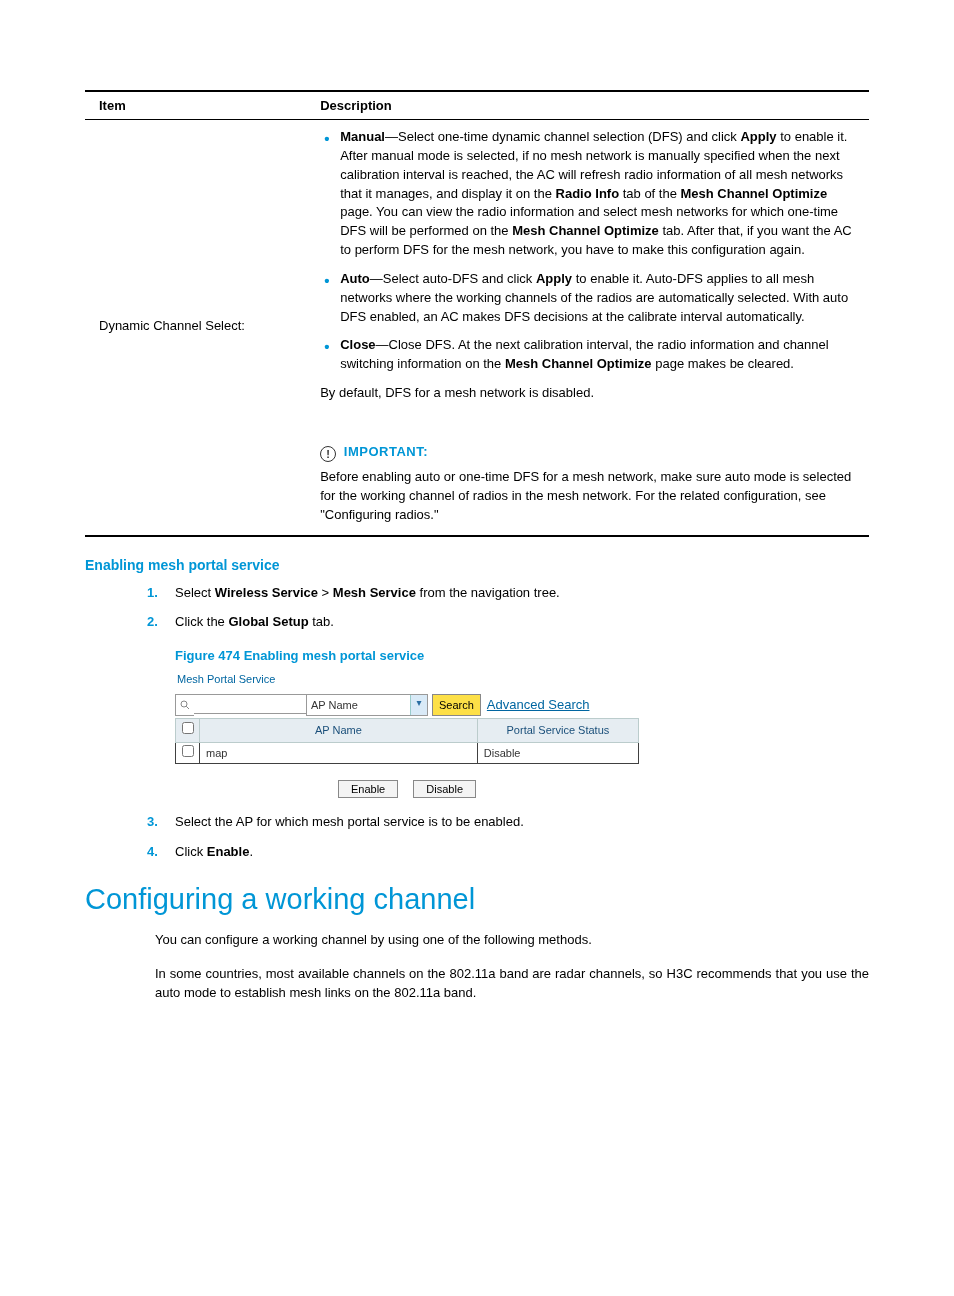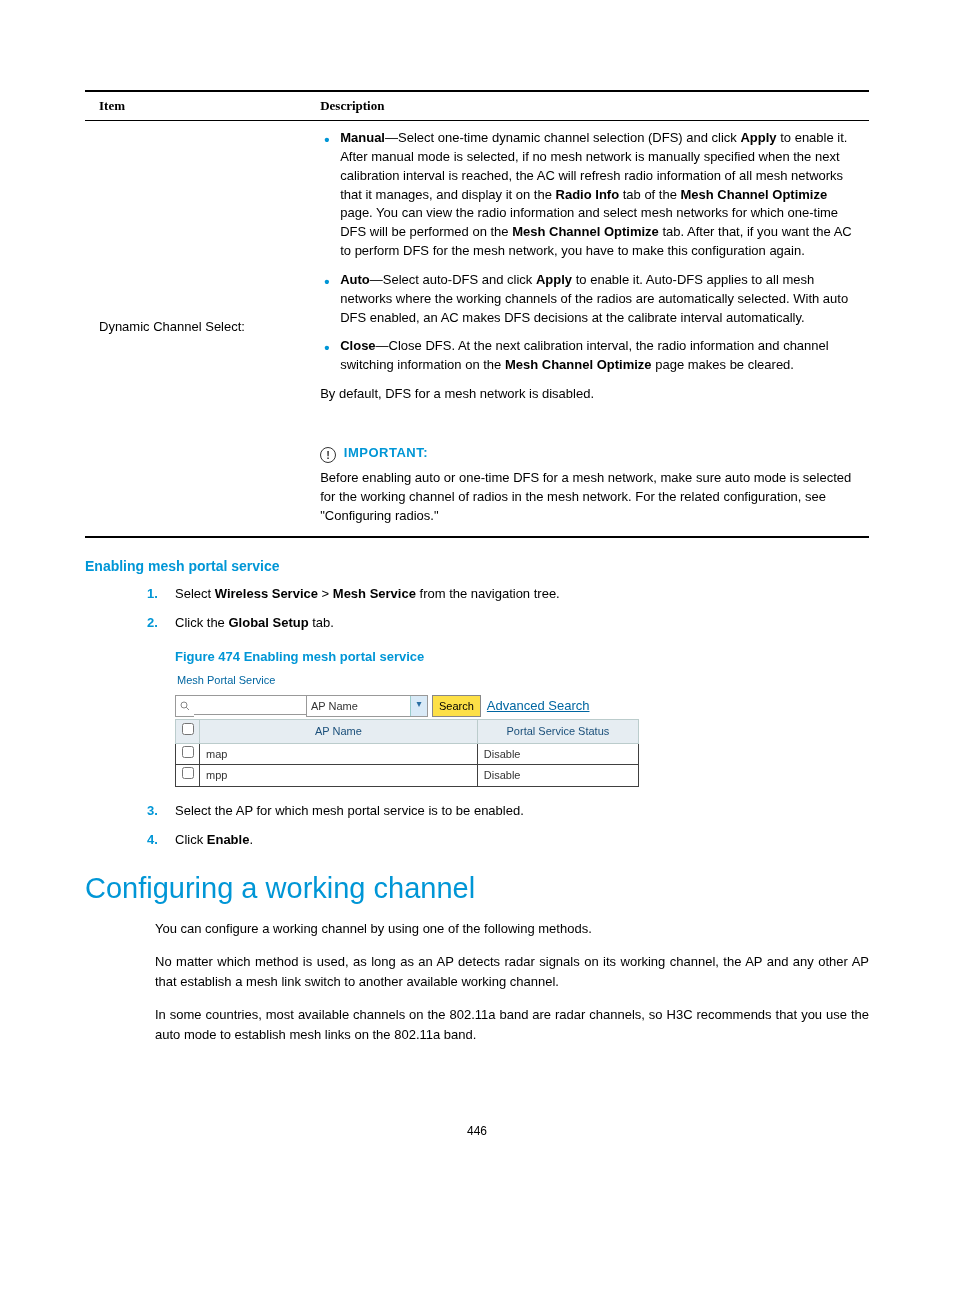--- a/index.html
+++ b/index.html
@@ -22,21 +22,20 @@
     border-bottom: 2px solid #000;
     margin-bottom: 20px;
   }
   .main-table th {
     text-align: left;
     font-weight: bold;
     padding: 6px 4px 6px 0;
     border-bottom: 1px solid #000;
     vertical-align: top;
     font-size: 13px;
-    font-family: Liberation Serif, serif;
   }
   .main-table td {
     padding: 8px 4px 10px 0;
     vertical-align: middle;
     font-size: 13px;
     line-height: 1.45;
   }
   .main-table th:first-child,
   .main-table td:first-child {
     width: 30%;
@@ -322,35 +321,32 @@
               <th>AP Name</th>
               <th>Portal Service Status</th>
             </tr>
           </thead>
           <tbody>
             <tr>
               <td class="chk-col"><input type="checkbox" style=""></td>
               <td>map</td>
               <td>Disable</td>
             </tr>
-            <tr>
-              <td class="chk-col"><input type="checkbox" style=""></td>
-              <td>mpp</td>
-              <td>Disable</td>
-            </tr>
           </tbody>
         </table>
+        <div class="btn-row">
+          <button>Enable</button>
+          <button>Disable</button>
+        </div>
       </div>
     </li>
     <li>Select the AP for which mesh portal service is to be enabled.</li>
     <li>
       <span>Click </span><span class="bold">Enable</span><span>.</span>
     </li>
   </ol>
 
   <h1 class="section-title">Configuring a working channel</h1>
 
   <p class="body">You can configure a working channel by using one of the following methods.</p>
-  <p class="body">No matter which method is used, as long as an AP detects radar signals on its working channel, the AP and any other AP that establish a mesh link switch to another available working channel.</p>
   <p class="body" style="text-align:justify; text-align-last:left;">In some countries, most available channels on the 802.11a band are radar channels, so H3C recommends that you use the auto mode to establish mesh links on the 802.11a band.</p>
 
-  <div class="page-num">446</div>
 </div>
 
 </body></html>

